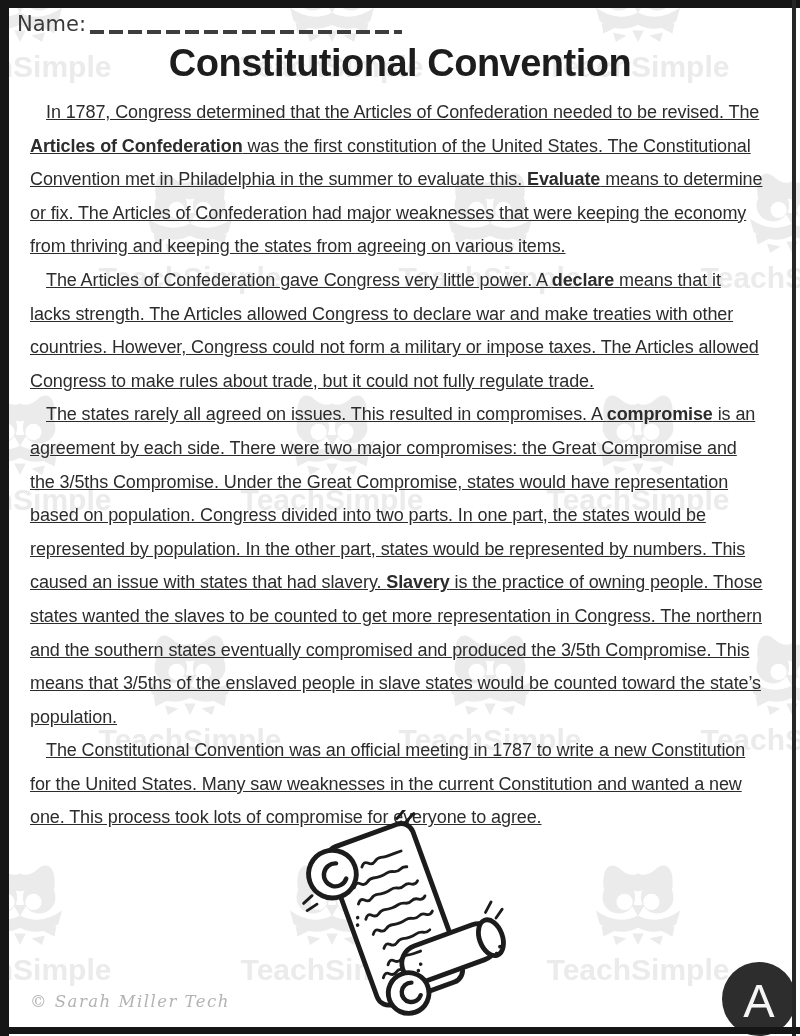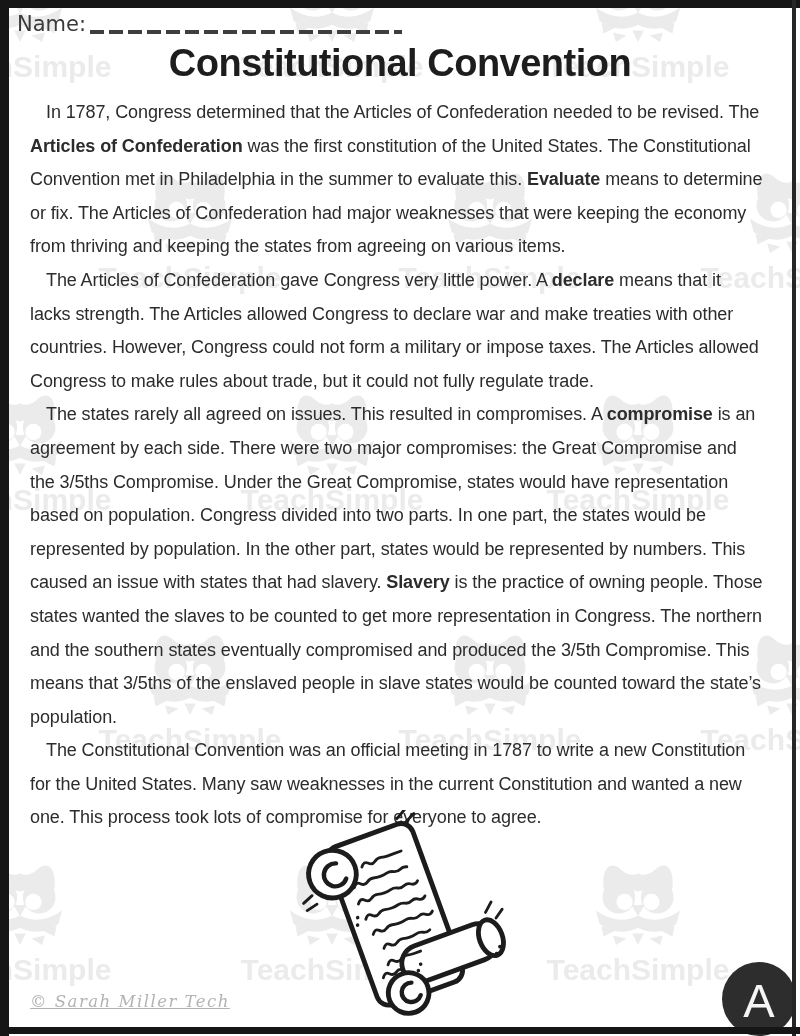--- a/index.html
+++ b/index.html
@@ -32,27 +32,27 @@
                 background:repeating-linear-gradient(90deg,#3e3e3e 0 14px, transparent 14px 19px); }
   .name-line { width:312px; }
   .date-line { width:208px; }
 
   .title { position:absolute; top:42px; left:0; width:100%; text-align:center;
            font-size:38px; font-weight:bold; color:#1d1d1d; letter-spacing:-0.5px;
            font-family:"Liberation Sans", sans-serif; }
 
   .article { position:absolute; top:96px; left:30px; right:36px;
              font-size:18px; line-height:33.6px; color:#2c2c2c; letter-spacing:-0.1px; }
-  .article p { text-indent:16px; }
+  .article p { text-indent:16px;text-decoration:underline; }
   .article b { font-weight:bold; }
 
   .scroll-wrap { position:absolute; left:296px; top:810px; width:212px; height:208px; }
 
   .copyright { position:absolute; left:30px; top:992px; font-size:16.5px; color:#b3b3b3;
-               font-style:italic; letter-spacing:1.5px; font-family:"DejaVu Serif", serif;text-decoration:underline; }
+               font-style:italic; letter-spacing:1.5px; font-family:"DejaVu Serif", serif; }
 
   .badge { position:absolute; left:722px; top:962px; width:74px; height:74px; border-radius:50%;
            background:#2d2d2d; z-index:2; display:flex; align-items:center; justify-content:center; }
   .badge span { color:#f5f5f5; font-size:47px; font-weight:400; line-height:1;
                 font-family:"Liberation Sans", sans-serif; transform:translateY(1px); }
 </style>
 </head>
 <body>
 
 <div class="page">

